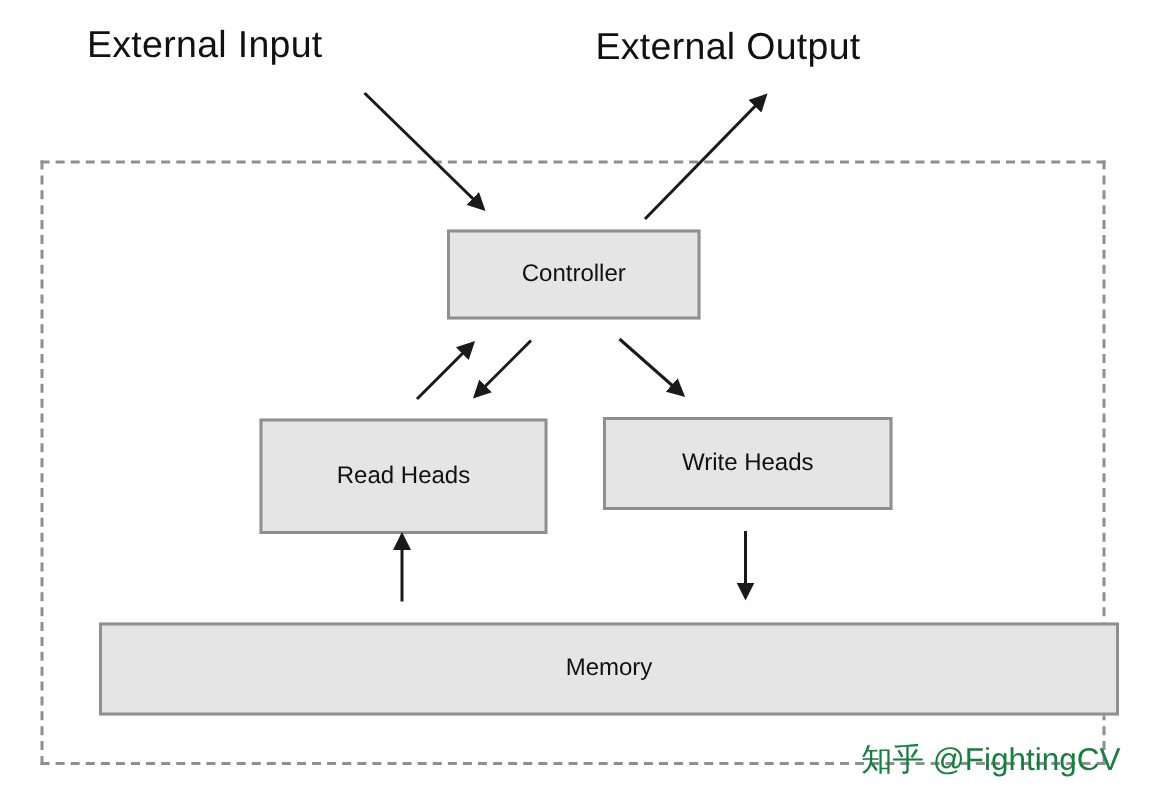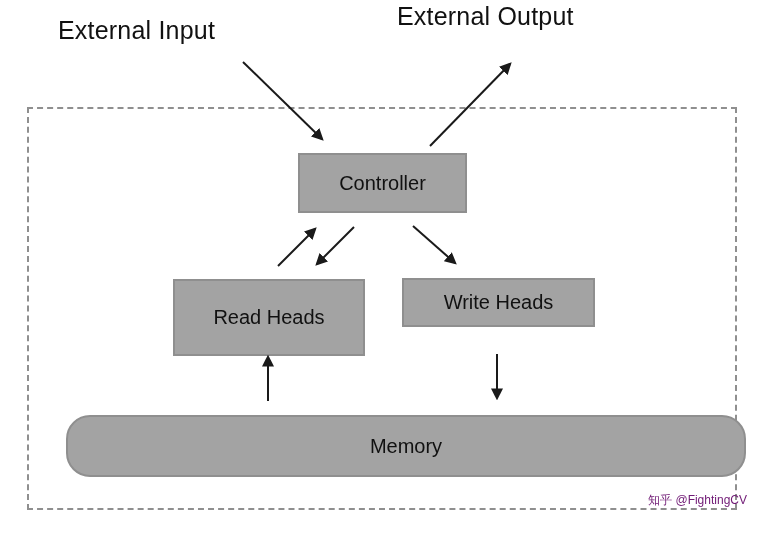--- a/index.html
+++ b/index.html
@@ -28,51 +28,51 @@
   .ext-label {
     position: absolute;
     width: 280px;
     text-align: left;
     font-size: 25px;
     color: #111111;
     letter-spacing: 0.2px;
     white-space: nowrap;
   }
   .ext-input  { left: 58px;  top: 16px; }
-  .ext-output { left: 397px; top: 2px; }
+  .ext-output { left: 397px; top: 17px; }
   .node {
     position: absolute;
     box-sizing: border-box;
     border: 2px solid #8f8f8f;
-    background: #a3a3a3;
+    background: #e5e5e5;
     display: flex;
     align-items: center;
     justify-content: center;
-    font-size: 20px;
+    font-size: 16px;
     color: #111111;
     white-space: nowrap;
   }
   .node-controller  { left: 298px; top: 153px; width: 169px; height: 60px; }
   .node-read-heads  { left: 173px; top: 279px; width: 192px; height: 77px; }
-  .node-write-heads { left: 402px; top: 278px; width: 193px; height: 49px; }
-  .node-memory      { left: 66px;  top: 415px; width: 680px; height: 62px; border-radius: 24px; }
+  .node-write-heads { left: 402px; top: 278px; width: 193px; height: 62px; }
+  .node-memory      { left: 66px;  top: 415px; width: 680px; height: 62px; }
   svg.arrows {
     position: absolute;
     left: 0;
     top: 0;
     width: 768px;
     height: 538px;
     pointer-events: none;
   }
   .watermark {
     position: absolute;
     right: 21px;
     top: 492px;
-    font-size: 12px;
-    color: #701a75;
+    font-size: 21px;
+    color: #15803d;
     white-space: nowrap;
     z-index: 5;
   }
 </style>
 </head>
 <body>
 
 <div class="canvas">
 
   <div class="boundary"></div>

